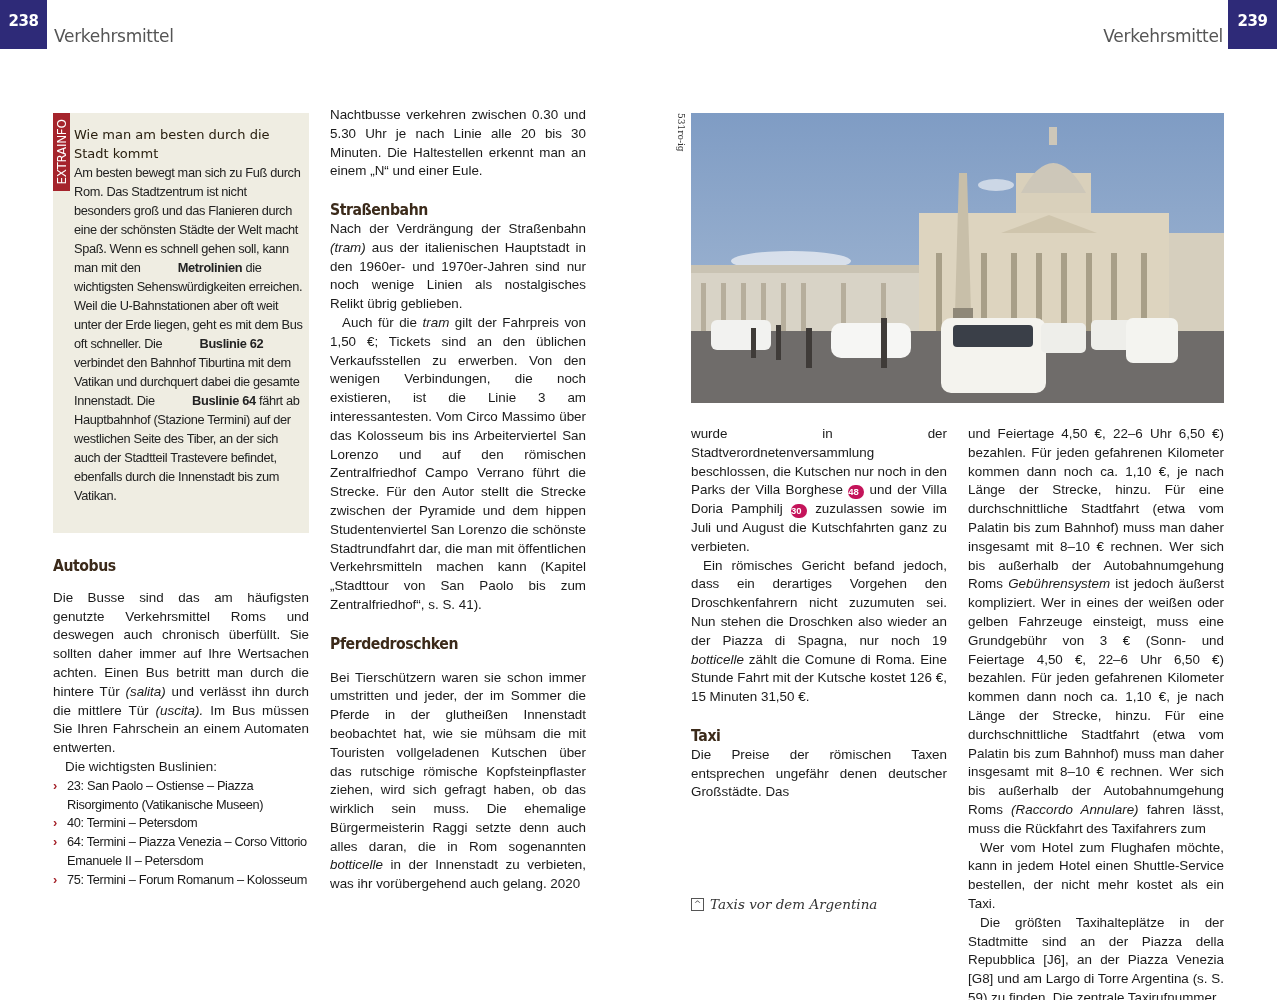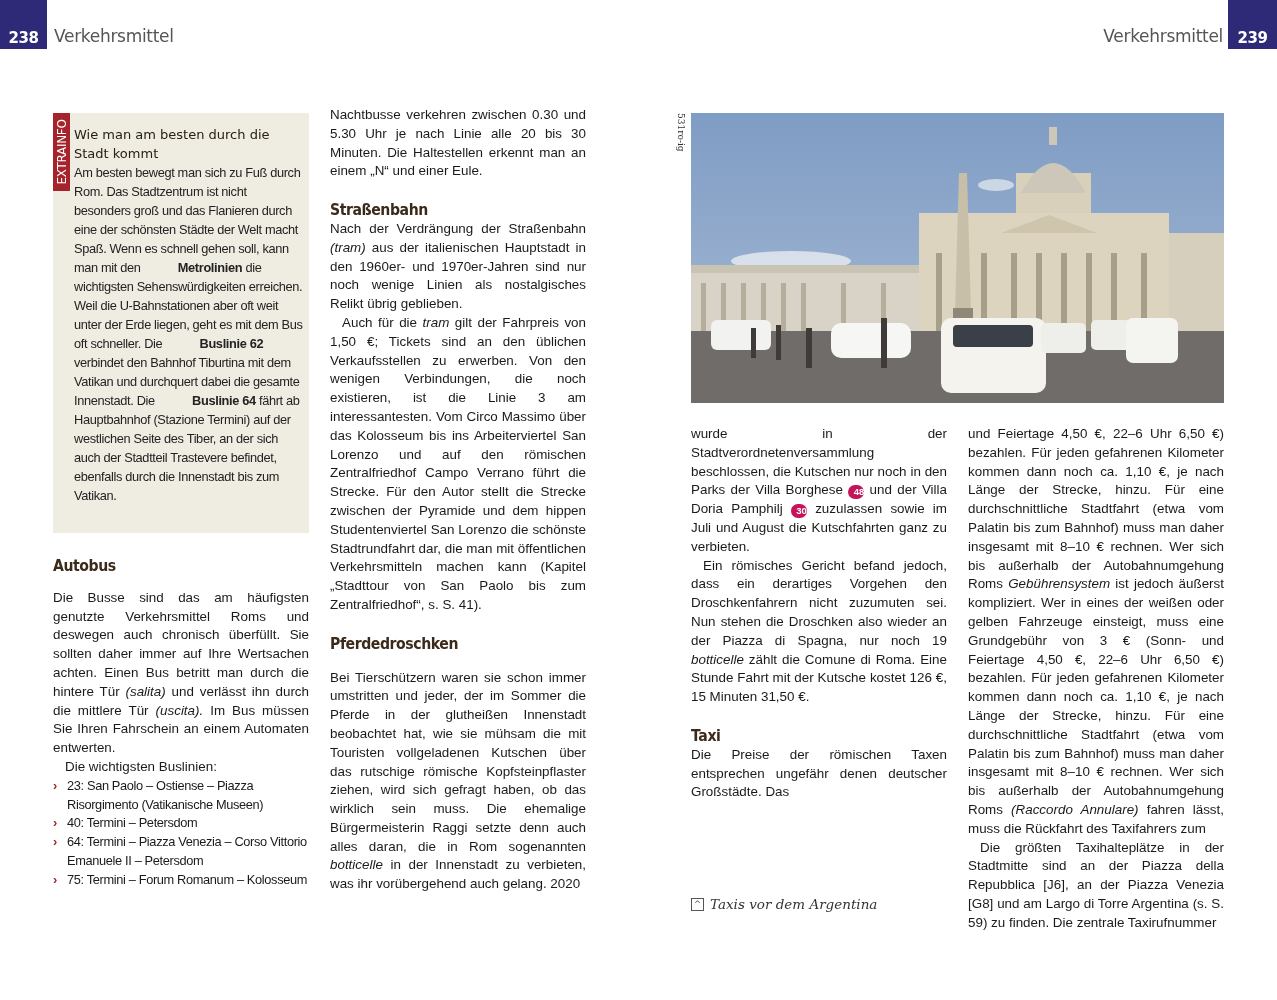--- a/index.html
+++ b/index.html
@@ -1,17 +1,17 @@
 <!DOCTYPE html>
 <html><head>
 <meta charset="utf-8">
 <style>
   html, body { margin:0; padding:0; }
   body { width:1277px; height:1000px; background:#ffffff; position:relative; overflow:hidden; font-family:"Liberation Sans", sans-serif; color:#1a1a1a; }
-  .hdr-num { position:absolute; top:0; height:49px; width:47px; background:#2e2a78; color:#fff; font-family:"DejaVu Sans", sans-serif; font-weight:bold; font-size:15px; display:flex; align-items:flex-end; justify-content:center; padding-bottom:2px; box-sizing:border-box; letter-spacing:-0.5px; }
+  .hdr-num { position:absolute; top:0; height:49px; width:47px; background:#2e2a78; color:#fff; font-family:"DejaVu Sans", sans-serif; font-weight:bold; font-size:15px; display:flex; align-items:flex-end; justify-content:center; padding-bottom:19px; box-sizing:border-box; letter-spacing:-0.5px; }
   .hdr-num.left { left:0; }
   .hdr-num.right { right:0; width:49px; }
   .hdr-title { position:absolute; top:26px; font-family:"DejaVu Sans", sans-serif; font-size:17px; color:#555; letter-spacing:-0.3px; }
   .hdr-title.left { left:54px; }
   .hdr-title.right { right:54px; }
 
   .col { position:absolute; font-size:13.4px; line-height:18.8px; text-align:justify; }
   .col p { margin:0; }
   .col p.ind { text-indent:12px; }
   .col b { font-weight:normal; }
@@ -25,21 +25,21 @@
   .infobox .body b { font-weight:bold;padding-left:34px; }
 
   .buslist { margin:0; padding:0; list-style:none; font-size:12.8px; line-height:18.8px; letter-spacing:-0.35px; text-align:left; }
   .buslist li { position:relative; padding-left:14px; }
   .buslist li .chev { position:absolute; left:0; top:0; color:#a5242c; font-weight:bold; }
 
   .photo { position:absolute; left:691px; top:113px; width:533px; height:290px; overflow:hidden; background:#8aa3c3; }
   .credit { position:absolute; left:676px; top:113px; font-size:9px; color:#333; writing-mode:vertical-rl; font-family:"DejaVu Serif", serif; }
   .caption { position:absolute; left:691px; top:896px; font-family:"DejaVu Serif", serif; font-style:italic; font-size:13.5px; color:#333; display:flex; align-items:center; gap:6px; }
   .caption .ico { width:11px; height:11px; border:1px solid #555; font-size:9px; line-height:10px; text-align:center; font-style:normal; color:#555; }
-  .marker { display:inline-block; width:16px; height:14px; border-radius:7px; background:#c4145a; color:#fff; font-size:9.5px; line-height:14px; text-align:right; font-weight:bold; vertical-align:-1px; }
+  .marker { display:inline-block; width:16px; height:14px; border-radius:7px; background:#c4145a; color:#fff; font-size:9.5px; line-height:14px; text-align:left; font-weight:bold; vertical-align:-1px; }
 </style>
 </head>
 <body>
 
 <div class="hdr-num left">238</div>
 <div class="hdr-title left">Verkehrsmittel</div>
 <div class="hdr-title right">Verkehrsmittel</div>
 <div class="hdr-num right">239</div>
 
 <div class="infobox">
@@ -147,14 +147,15 @@
   <p style="height:112px; overflow:hidden;"><span>Die Preise der römischen Taxen entsprechen ungefähr denen deutscher Großstädte. Das </span></p>
 </div>
 
 <div class="caption">
   <span class="ico">^</span>
   <span>Taxis vor dem Argentina</span>
 </div>
 
 <div class="col" style="left:968px; top:425px; width:256px; hyphens:auto;" lang="de">
   <p><span>und Feiertage 4,50 €, 22–6 Uhr 6,50 €) bezahlen. Für jeden gefahrenen Kilometer kommen dann noch ca. 1,10 €, je nach Länge der Strecke, hinzu. Für eine durchschnittliche Stadtfahrt (etwa vom Palatin bis zum Bahnhof) muss man daher insgesamt mit 8–10 € rechnen. Wer sich bis außerhalb der Autobahnumgehung Roms </span><i>Gebührensystem</i><span> ist jedoch äußerst kompliziert. Wer in eines der weißen oder gelben Fahrzeuge einsteigt, muss eine Grundgebühr von 3 € (Sonn- und Feiertage 4,50 €, 22–6 Uhr 6,50 €) bezahlen. Für jeden gefahrenen Kilometer kommen dann noch ca. 1,10 €, je nach Länge der Strecke, hinzu. Für eine durchschnittliche Stadtfahrt (etwa vom Palatin bis zum Bahnhof) muss man daher insgesamt mit 8–10 € rechnen. Wer sich bis außerhalb der Autobahnumgehung Roms </span><i>(Raccordo Annulare)</i><span> fahren lässt, muss die Rückfahrt des Taxifahrers zum </span></p>
+  <p class="ind"><span>Wer vom Hotel zum </span><b>Flughafen</b><span> möchte, kann in jedem Hotel einen </span><b>Shuttle-Service</b><span> bestellen, der nicht mehr kostet als ein Taxi.</span></p>
   <p class="ind"><span>Die größten </span><b>Taxihalteplätze</b><span> in der Stadtmitte sind an der Piazza della Repubblica [J6], an der Piazza Venezia [G8] und am Largo di Torre Argentina (s. S. 59) zu finden. Die </span><b>zentrale Taxirufnummer</b></p>
 </div>
 
 </body></html>

